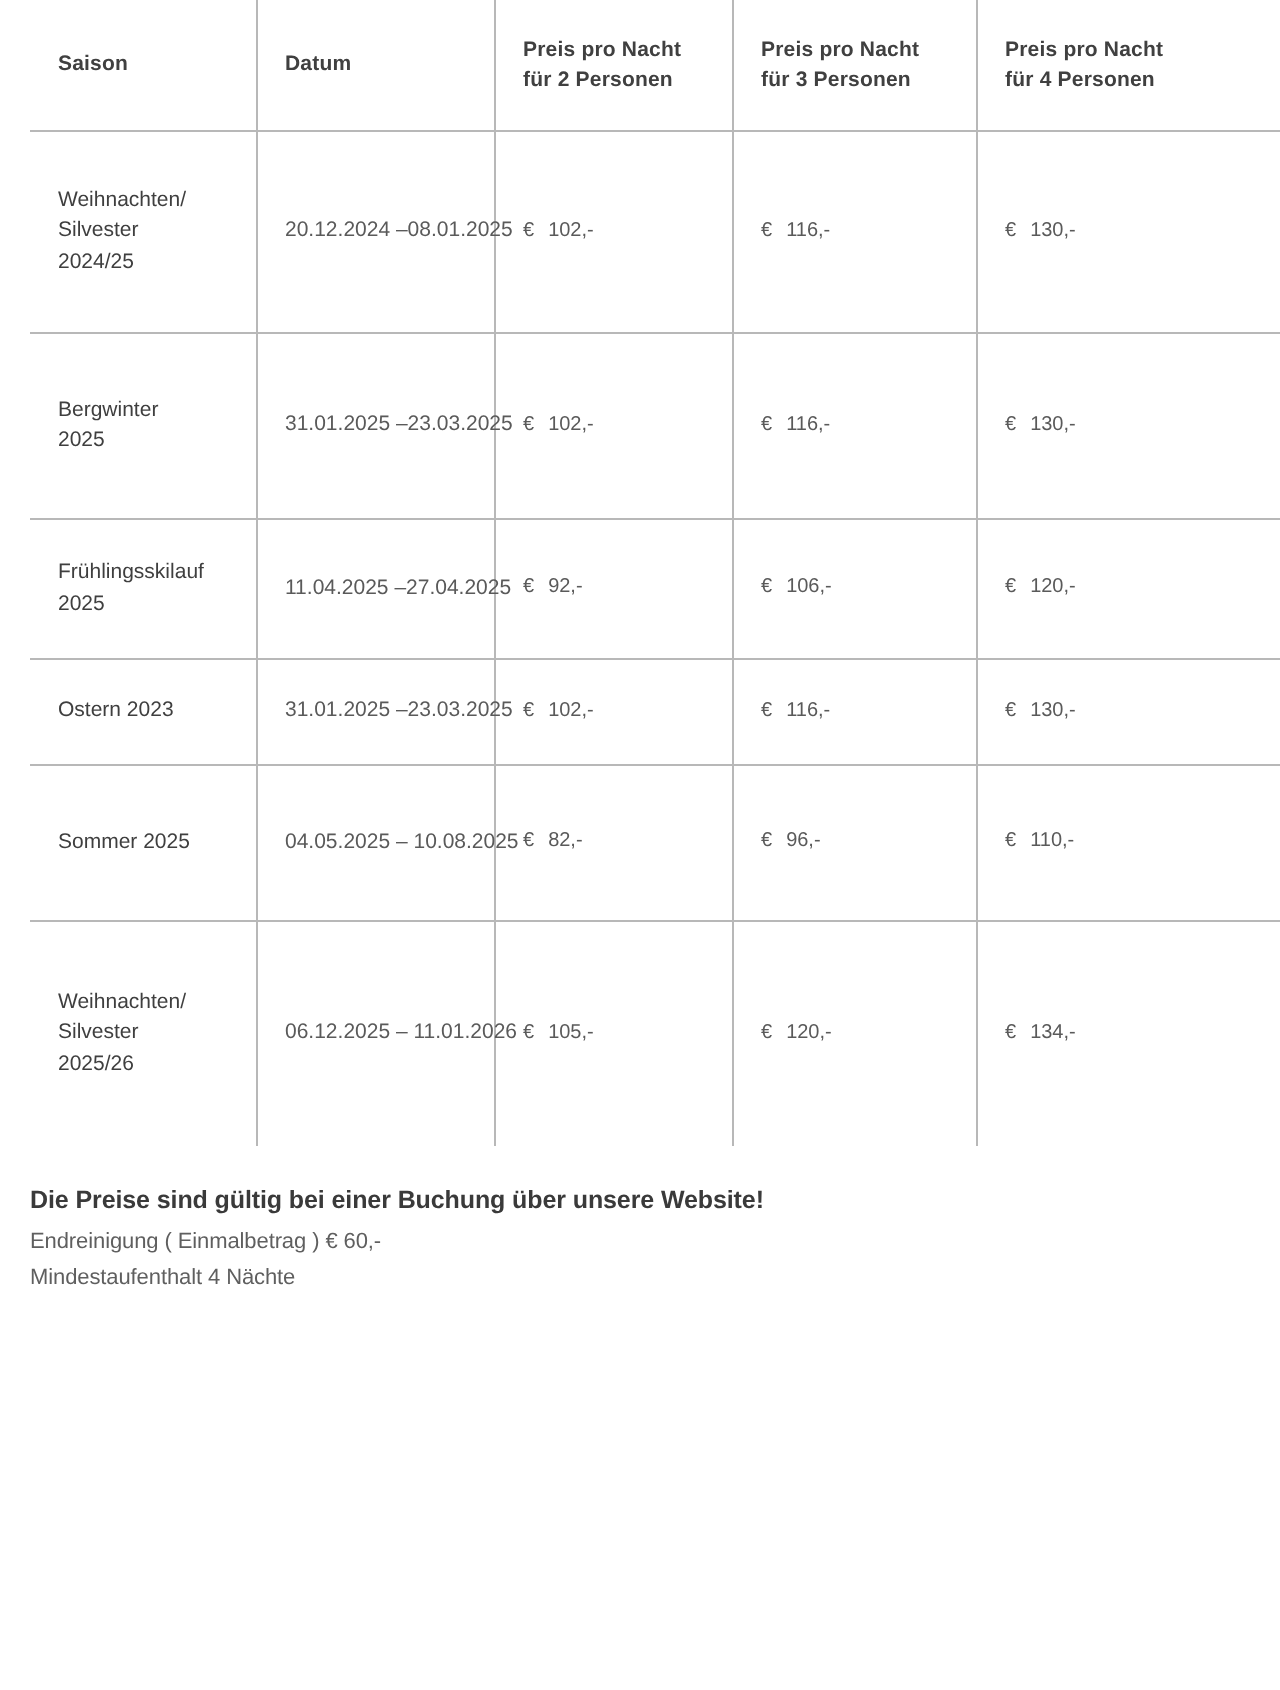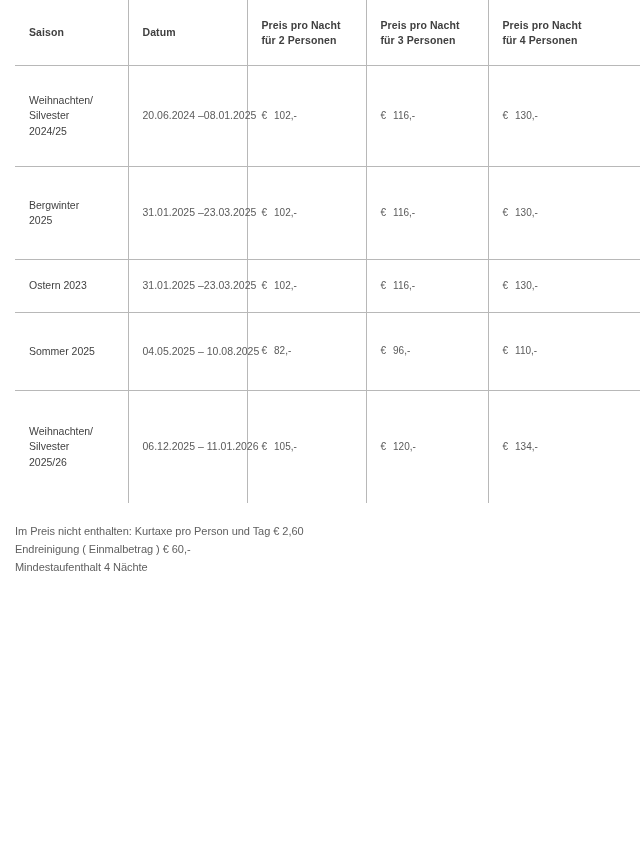--- a/index.html
+++ b/index.html
@@ -162,36 +162,44 @@
           <span class="hdr-l2">für 4 Personen</span>
         </th>
       </tr>
     </thead>
     <tbody>
 
       <tr class="r0">
         <td class="cell-season">Weihnachten/
 Silvester
 2024/25</td>
-        <td class="cell-date">20.06.2024 –08.01.2025</td>
+        <td class="cell-date">20.12.2024 –08.01.2025</td>
         <td class="cell-price"><span class="cur">€</span><span>102,-</span></td>
         <td class="cell-price"><span class="cur">€</span><span>116,-</span></td>
         <td class="cell-price"><span class="cur">€</span><span>130,-</span></td>
       </tr>
 
 
       <tr class="r2">
         <td class="cell-season">Bergwinter
 2025</td>
         <td class="cell-date">31.01.2025 –23.03.2025</td>
         <td class="cell-price"><span class="cur">€</span><span>102,-</span></td>
         <td class="cell-price"><span class="cur">€</span><span>116,-</span></td>
         <td class="cell-price"><span class="cur">€</span><span>130,-</span></td>
       </tr>
 
+      <tr class="r3">
+        <td class="cell-season">Frühlingsskilauf
+2025</td>
+        <td class="cell-date">11.04.2025 –27.04.2025</td>
+        <td class="cell-price"><span class="cur">€</span><span>92,-</span></td>
+        <td class="cell-price"><span class="cur">€</span><span>106,-</span></td>
+        <td class="cell-price"><span class="cur">€</span><span>120,-</span></td>
+      </tr>
 
       <tr class="r4">
         <td class="cell-season">Ostern 2023</td>
         <td class="cell-date">31.01.2025 –23.03.2025</td>
         <td class="cell-price"><span class="cur">€</span><span>102,-</span></td>
         <td class="cell-price"><span class="cur">€</span><span>116,-</span></td>
         <td class="cell-price"><span class="cur">€</span><span>130,-</span></td>
       </tr>
 
       <tr class="r5">
@@ -210,19 +218,19 @@
         <td class="cell-date">06.12.2025 – 11.01.2026</td>
         <td class="cell-price"><span class="cur">€</span><span>105,-</span></td>
         <td class="cell-price"><span class="cur">€</span><span>120,-</span></td>
         <td class="cell-price"><span class="cur">€</span><span>134,-</span></td>
       </tr>
 
     </tbody>
   </table>
 
   <div class="notes">
-    <div class="note-line">Im Preis nicht enthalten:  Kurtaxe pro Person und Tag  € 2,60</div>
+    <div class="note-headline">Die Preise sind gültig bei einer Buchung über unsere Website!</div>
     <div class="note-line">Endreinigung ( Einmalbetrag ) € 60,-</div>
     <div class="note-line">Mindestaufenthalt 4 Nächte</div>
 
   </div>
 
 </div>
 
 </body></html>

